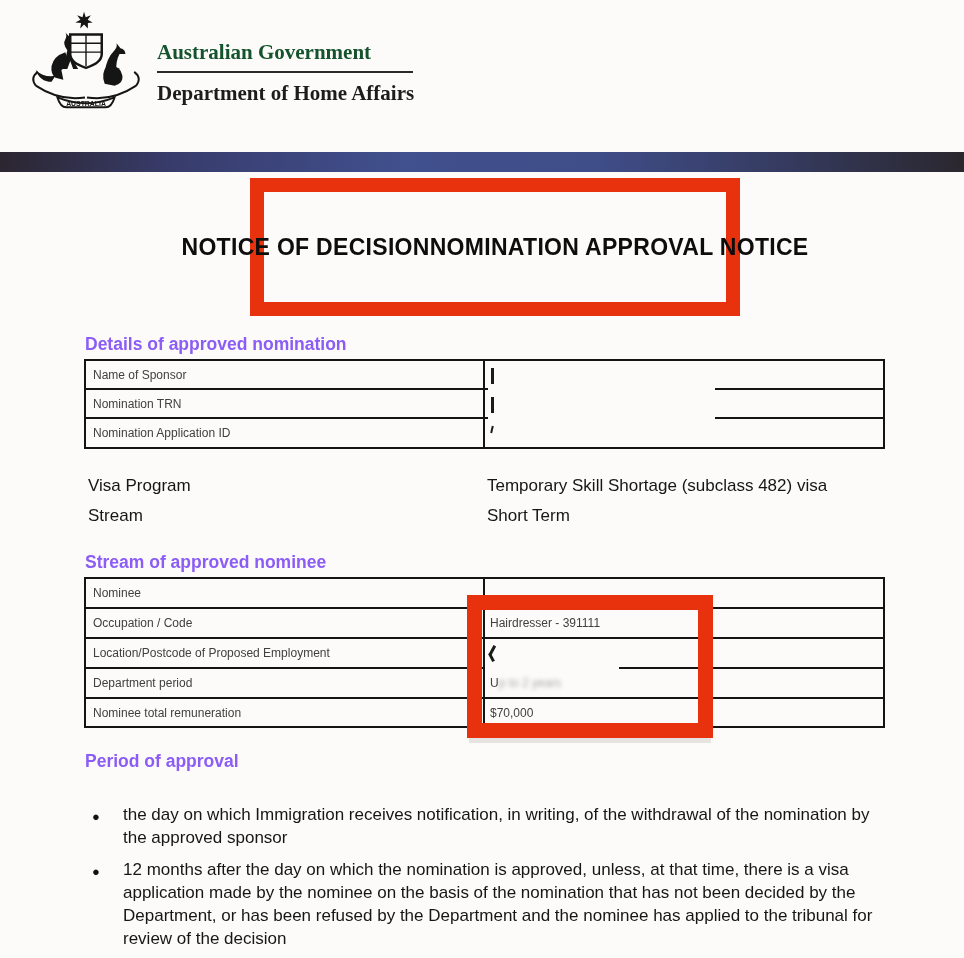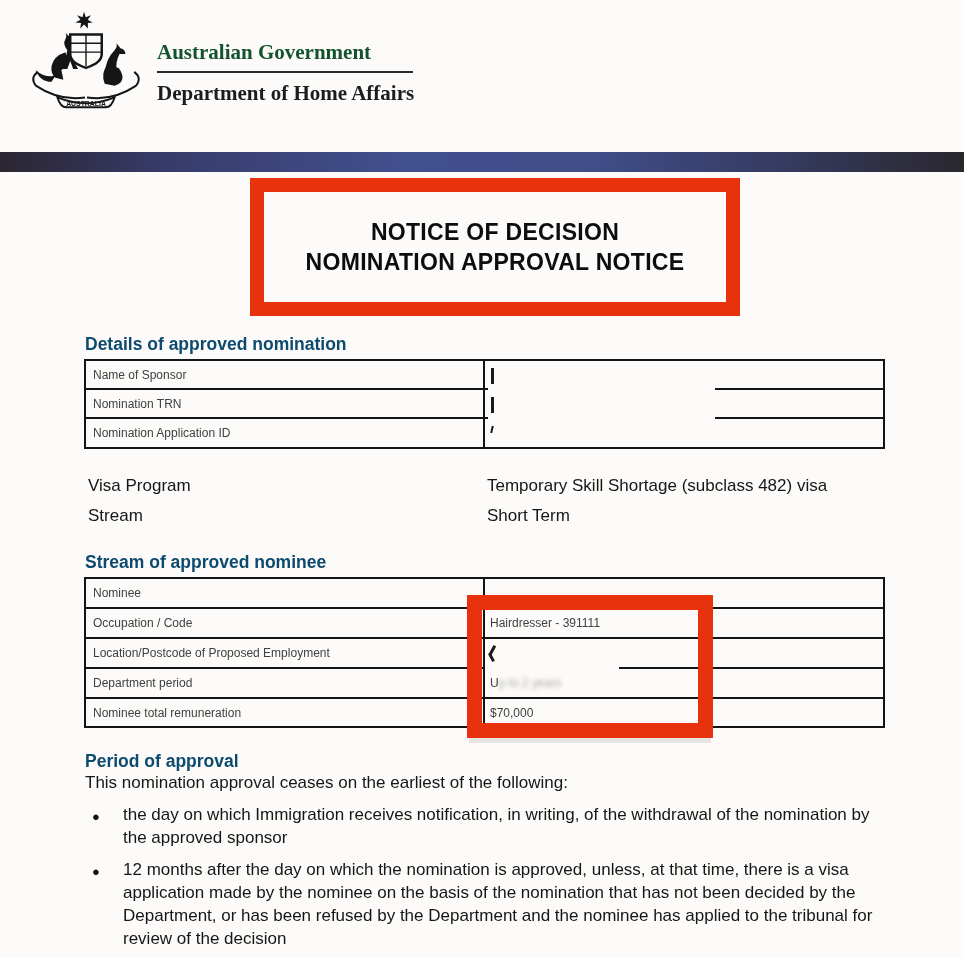--- a/index.html
+++ b/index.html
@@ -13,26 +13,26 @@
   .gov-block{position:absolute;left:157px;top:40px;width:420px;}
   .gov-name{font-family:"Liberation Serif","DejaVu Serif",serif;font-weight:bold;font-size:21px;color:#14532d;}
   .gov-rule{width:256px;height:2px;background:#2a2a2a;margin:6px 0 8px 0;}
   .dept-name{font-family:"Liberation Serif","DejaVu Serif",serif;font-weight:bold;font-size:21px;color:#1c1c1c;}
   
   .hbar{position:absolute;left:0;top:152px;width:964px;height:20px;
     background:linear-gradient(90deg,#2b2630 0%,#383c6c 18%,#41508e 42%,#3f4d88 62%,#353a5e 82%,#2a272e 100%);}
   
   .red-accent{border-style:solid;border-color:#e8320e;background:transparent;position:absolute;z-index:6;}
   .notice-box{left:250px;top:178px;width:490px;height:138px;border-width:14px;box-sizing:border-box;
-    display:flex;flex-direction:column;justify-content:center;align-items:center;background:#fcfbf9;}
+    display:flex;flex-direction:row;justify-content:center;align-items:center;background:#fcfbf9;}
   .notice-line{font-weight:bold;font-size:23px;line-height:30px;letter-spacing:.3px;color:#0d0d0d;text-align:center;white-space:nowrap;}
   .nominee-box{left:467px;top:595px;width:246px;height:143px;border-width:15px;box-sizing:border-box;}
   .box-shadow-strip{position:absolute;left:469px;top:738px;width:242px;height:5px;background:#d8d4cf;opacity:.6;z-index:5;}
   
-  .sec-h{position:absolute;left:85px;font-weight:bold;font-size:17.5px;color:#0c4a6e;}
+  .sec-h{position:absolute;left:85px;font-weight:bold;font-size:17.5px;color:#8b5cf6;}
   .body-txt{position:absolute;font-size:17px;color:#161616;}
   
   .tbl{position:absolute;left:84px;width:801px;border:2px solid #141414;box-sizing:border-box;background:transparent;z-index:1;}
   .t-line{position:absolute;background:#141414;z-index:1;}
   .cell-txt{position:absolute;font-size:12px;line-height:21px;color:#404040;white-space:nowrap;z-index:2;}
   .patch{position:absolute;background:#fcfbf9;z-index:3;}
   .glyph{position:absolute;background:#1a1a1a;z-index:2;}
   .blur-rest{filter:blur(2px);opacity:.45;}
   
   .bullets{position:absolute;left:85px;top:803px;width:800px;}
@@ -123,21 +123,20 @@
     <div class="glyph" style="left:405px;top:66px;width:2.5px;height:10px;transform:rotate(28deg);"></div>
     <div class="glyph" style="left:404px;top:74px;width:2.5px;height:9px;transform:rotate(-28deg);"></div>
     <div class="cell-txt" style="left:404px;top:94px;"><span>U</span><span class="blur-rest">p to 2 years</span></div>
     <div class="cell-txt" style="left:404px;top:124px;text-align:right;">$70,000</div>
   </div>
 
   <div class="box-shadow-strip"></div>
   <div class="red-accent nominee-box" style="border-color: rgb(232, 50, 14);"></div>
 
   <div class="sec-h" style="top:751px;">Period of approval</div>
-  <div class="body-txt" style="left:85px;top:773px;">This nomination approval ceases on the earliest of the following:</div>
 
   <div class="bullets">
     <div class="b-item">
       <span class="b-dot">●</span>
       <span>the day on which Immigration receives notification, in writing, of the withdrawal of the nomination by the approved sponsor</span>
     </div>
     <div class="b-item">
       <span class="b-dot">●</span>
       <span>12 months after the day on which the nomination is approved, unless, at that time, there is a visa application made by the nominee on the basis of the nomination that has not been decided by the Department, or has been refused by the Department and the nominee has applied to the tribunal for review of the decision</span>
     </div>

